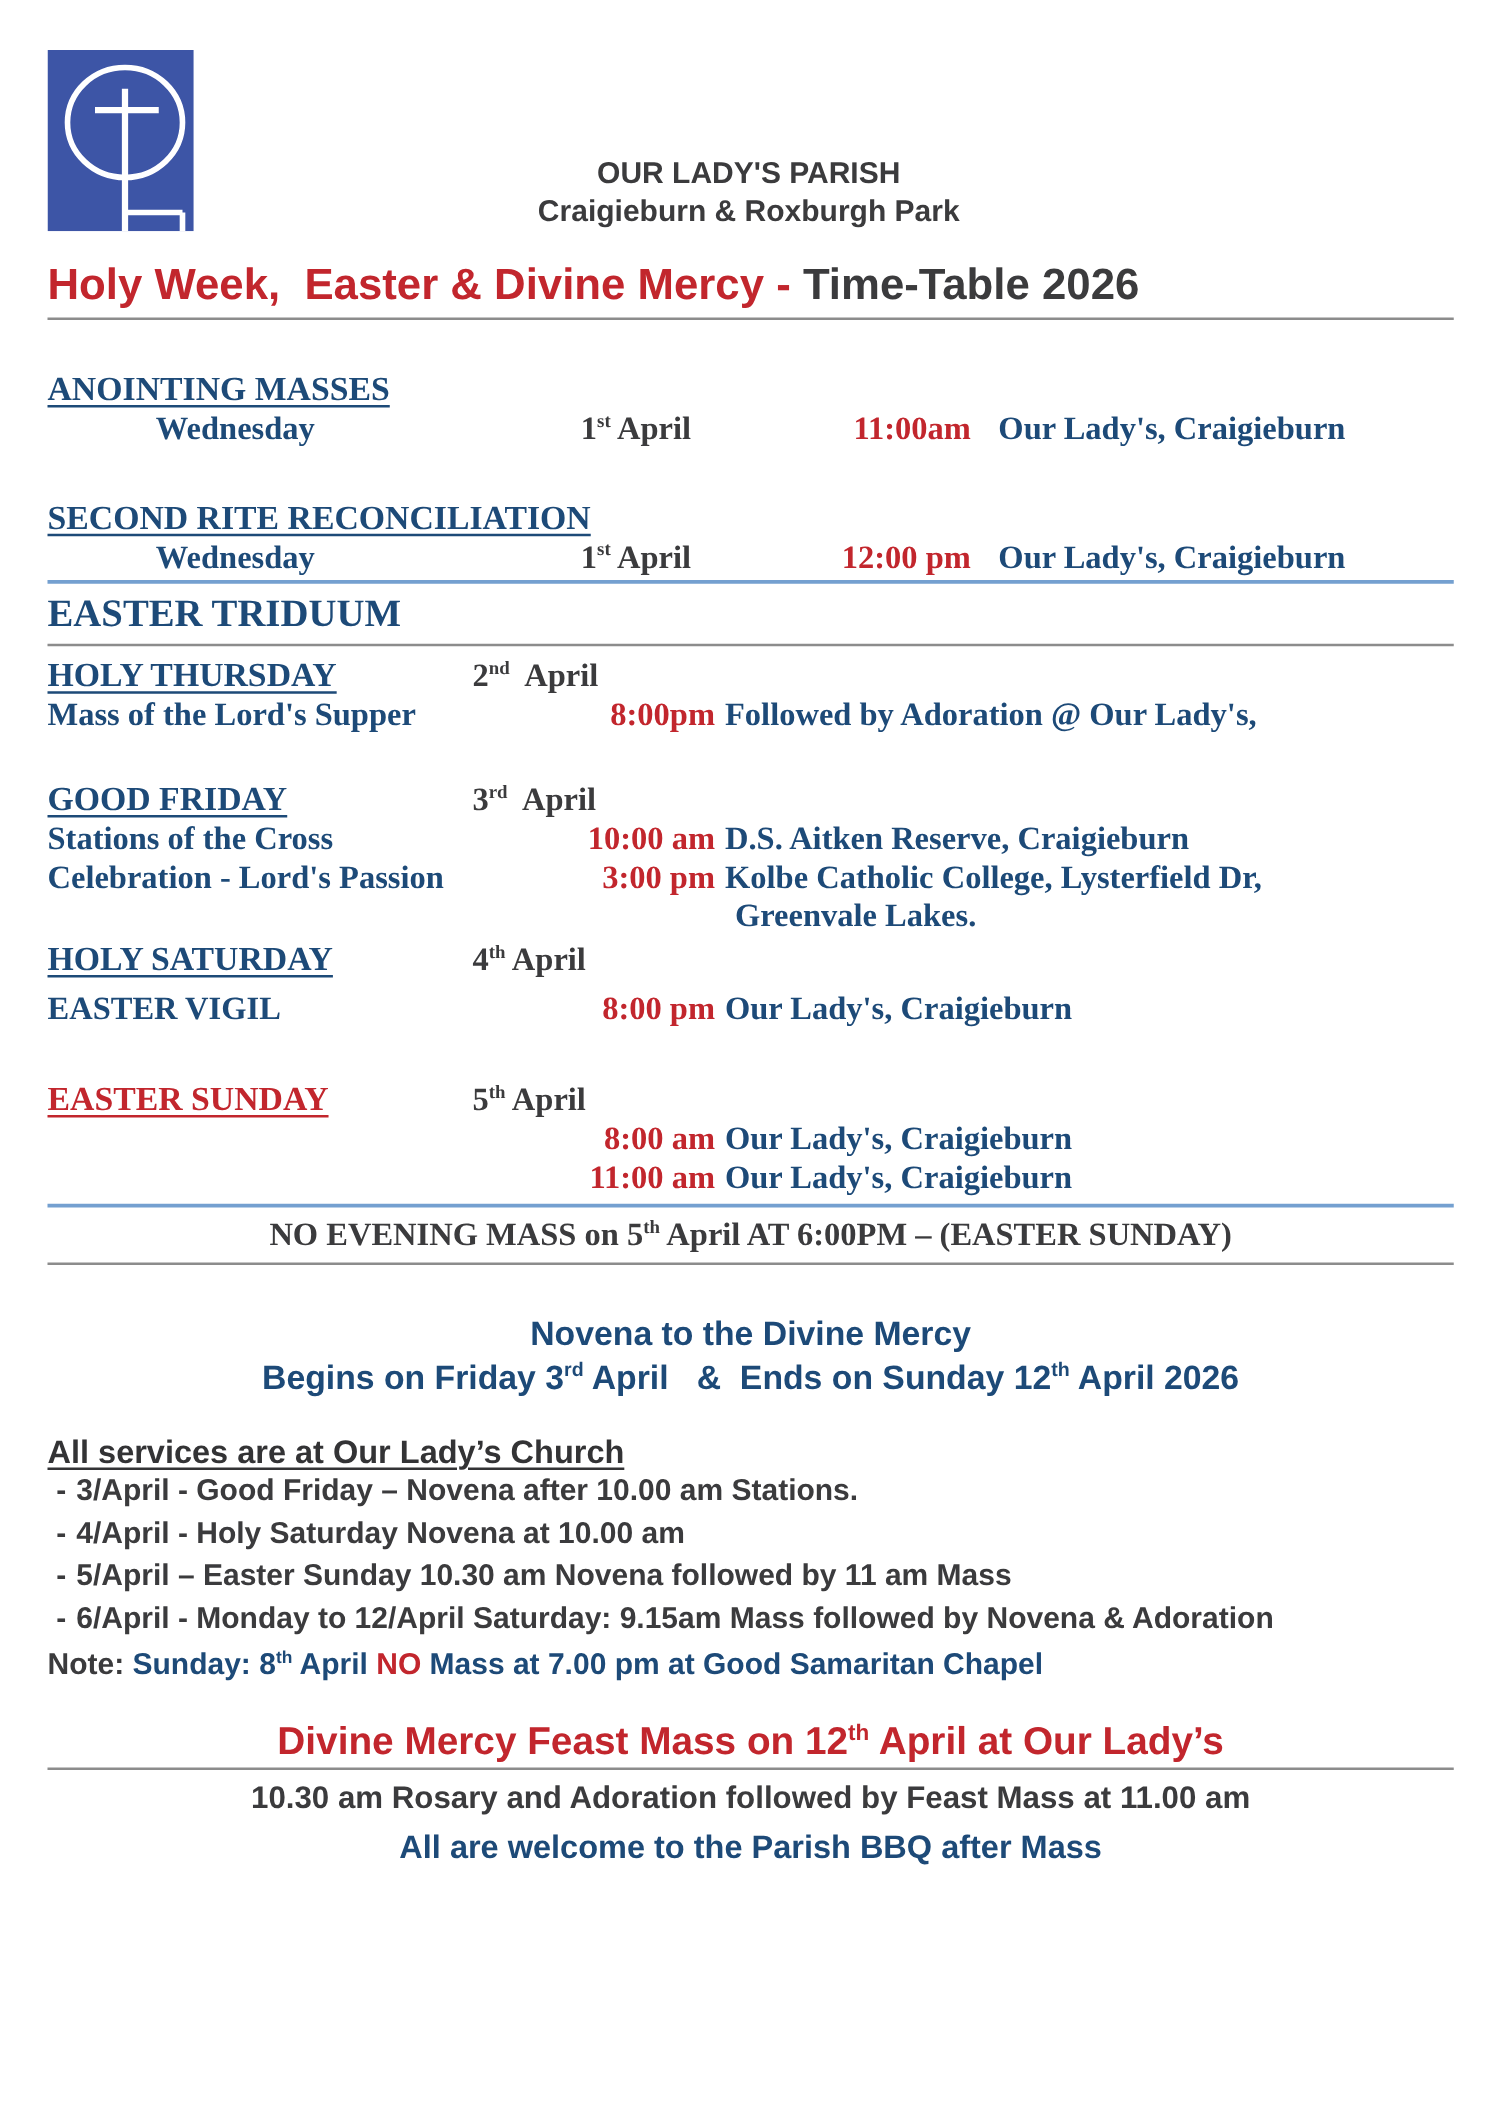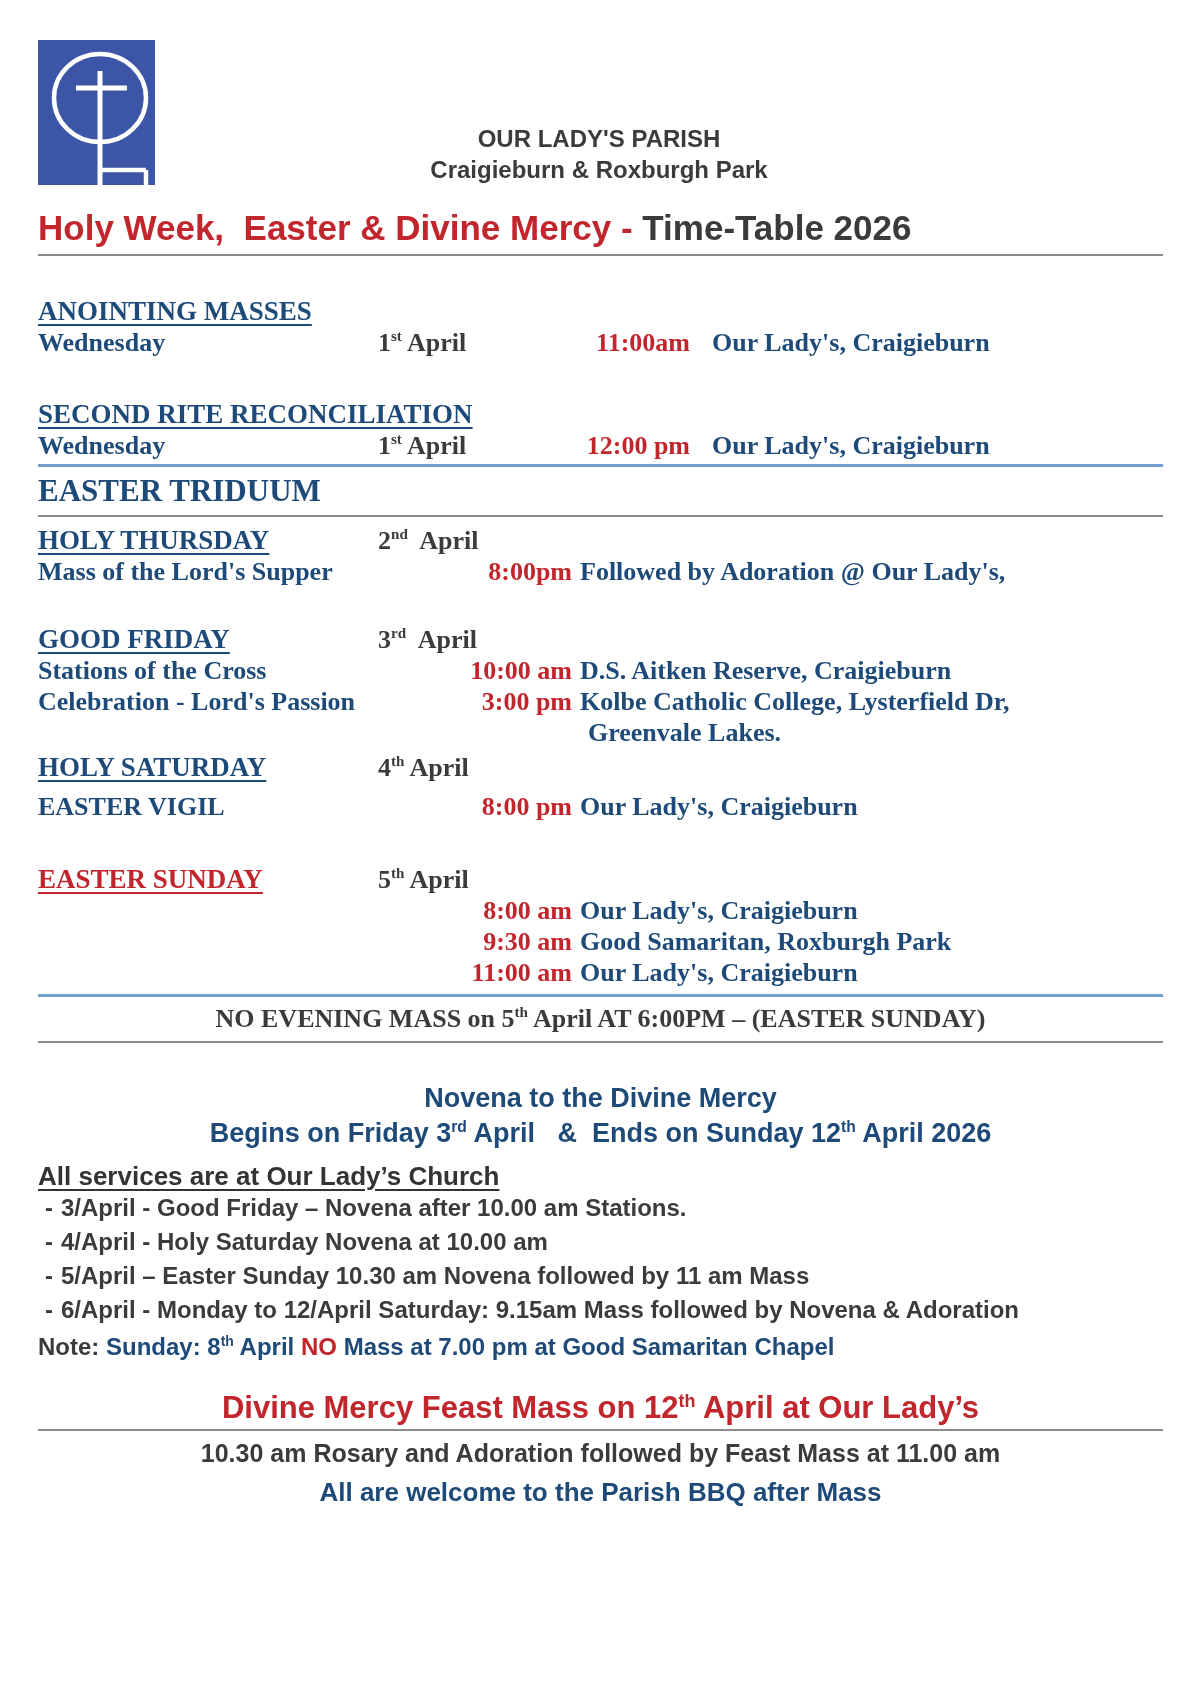--- a/index.html
+++ b/index.html
@@ -26,40 +26,40 @@
 
   .line{border:none;height:2px;background:var(--line_gray);}
   .line.blue{height:3px;background:var(--line_blue);}
 
   
   .sec-heading{font-size:27px;font-weight:bold;color:var(--navy);
     text-decoration:underline;text-underline-offset:4px;text-decoration-thickness:2px;
     display:inline-block;}
   .sec-heading.red{color:var(--red);}
   .row{display:flex;font-size:26px;font-weight:bold;line-height:31px;color:var(--navy);}
-  .row.tall{line-height:32px;}
+  .row.tall{line-height:32px;justify-content:center;}
   .c1{width:340px;flex:none;white-space:nowrap;}
   .cdate{color:var(--gray);white-space:pre;}
   .cdateA{width:198px;flex:none;}
   .ctimeA{width:114px;flex:none;text-align:right;color:var(--red);white-space:nowrap;}
   .clocA{padding-left:22px;white-space:nowrap;}
   .ctimeB{width:194px;flex:none;text-align:right;color:var(--red);white-space:nowrap;}
   .clocB{padding-left:8px;white-space:nowrap;}
   .cont-indent{margin-left:550px;}
   sup{font-size:58%;vertical-align:super;line-height:0;}
   [data-bind-rich]{white-space:pre;}
 
   .triduum-banner{text-align:left;font-size:31px;font-weight:bold;color:var(--navy);line-height:48px;}
   .no-mass{text-align:center;font-size:26px;font-weight:bold;color:var(--gray);line-height:44px;}
 
   
   .sans{font-family:"Liberation Sans",sans-serif;}
   .novena-title{margin-top:38px;text-align:center;font-size:27px;font-weight:bold;color:var(--navy);line-height:34px;}
   .novena-dates{text-align:center;font-size:27px;font-weight:bold;color:var(--navy);line-height:36px;}
-  .services-heading{margin-top:10px;font-size:26px;font-weight:bold;color:#333335;
+  .services-heading{margin-top:26px;font-size:26px;font-weight:bold;color:#333335;
     text-decoration:underline;text-underline-offset:4px;text-decoration-thickness:2px;display:inline-block;line-height:30px;}
   .bullet{display:flex;font-size:24px;font-weight:bold;color:var(--gray);line-height:34px;}
   .bullet .dash{width:23px;flex:none;padding-left:7px;}
   .note{font-size:24px;font-weight:bold;line-height:36px;margin-top:2px;color:var(--navy);}
   .feast-title{margin-top:22px;text-align:center;color:var(--red);font-size:31px;font-weight:bold;line-height:42px;}
   .feast-sub1{text-align:center;color:var(--gray);font-size:25px;font-weight:bold;line-height:32px;padding-top:6px;}
   .feast-sub2{text-align:center;color:var(--navy);font-size:26px;font-weight:bold;line-height:34px;padding-top:6px;}
 
   .mt40{margin-top:40px;} .mt37{margin-top:37px;} .mt42{margin-top:42px;}
   .mt8{margin-top:8px;} .mt4{margin-top:4px;} .mt5{margin-top:5px;}
@@ -161,25 +161,20 @@
       <span class="c1"><span class="sec-heading red" data-bind="triduum.easter_sunday.heading">EASTER SUNDAY</span></span>
       <span class="cdate" data-bind-rich="triduum.easter_sunday.date"><span>5</span><sup>th</sup><span> April</span></span>
     </div>
     <div class="row">
       <span class="c1"></span>
       <span class="ctimeB" data-bind="triduum.easter_sunday.rows.0.time">8:00 am</span>
       <span class="clocB" data-bind="triduum.easter_sunday.rows.0.location">Our Lady's, Craigieburn</span>
     </div>
     <div class="row">
       <span class="c1"></span>
-      <span class="ctimeB" data-bind="triduum.easter_sunday.rows.1.time">9:30 am</span>
-      <span class="clocB" data-bind="triduum.easter_sunday.rows.1.location">Good Samaritan, Roxburgh Park</span>
-    </div>
-    <div class="row">
-      <span class="c1"></span>
       <span class="ctimeB" data-bind="triduum.easter_sunday.rows.2.time">11:00 am</span>
       <span class="clocB" data-bind="triduum.easter_sunday.rows.2.location">Our Lady's, Craigieburn</span>
     </div>
   </div>
 
   <div class="line blue mt6"></div>
   <div class="no-mass" data-bind-rich="no_evening_mass"><span>NO EVENING MASS on 5</span><sup>th</sup><span> April AT 6:00PM – (EASTER SUNDAY)</span></div>
   <div class="line"></div>
 
   <div class="sans">

